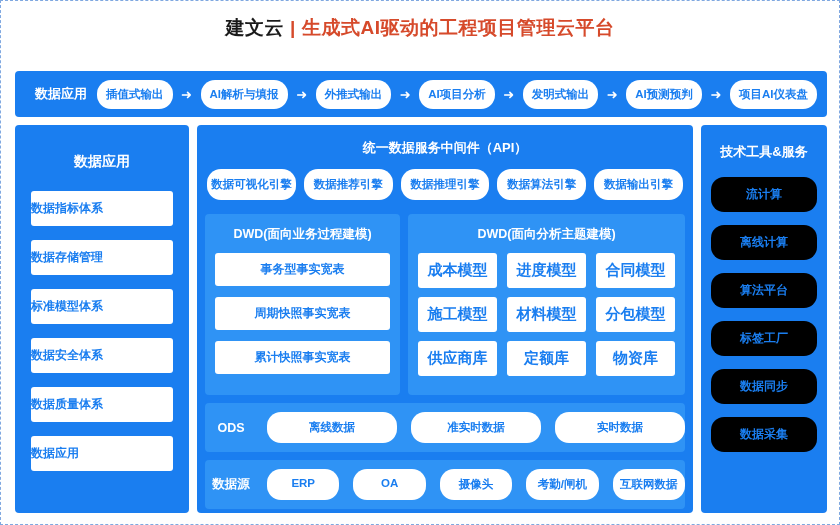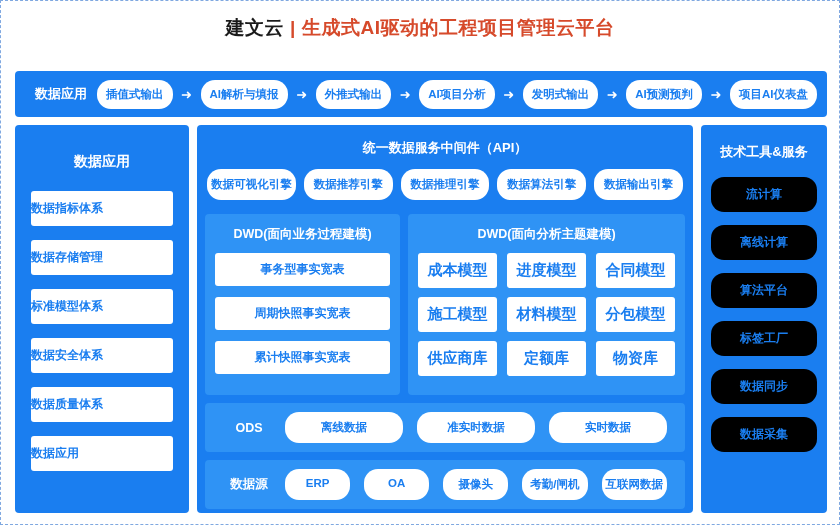--- a/index.html
+++ b/index.html
@@ -189,21 +189,21 @@
     border-radius: 3px;
     text-align: center;
     padding: 8px 0;
   }
 
   .band-row {
     background: #2f93f5;
     border-radius: 4px;
     display: flex;
     align-items: center;
-    padding: 9px 18px;
+    padding: 9px 0;
     box-sizing: border-box;
     gap: 10px;
   }
   .band-label {
     color: #ffffff;
     font-size: 12.5px;
     font-weight: bold;
     width: 52px;
     flex: none;
     text-align: center;

